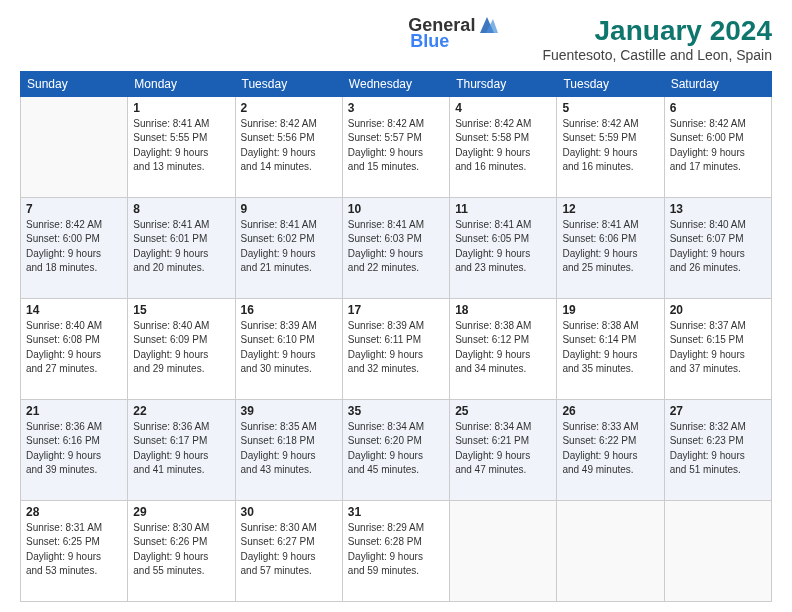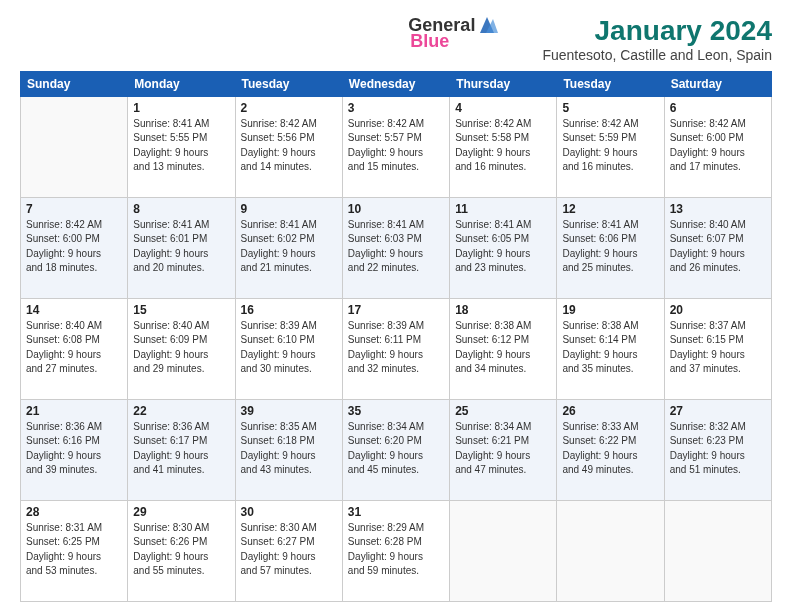--- a/index.html
+++ b/index.html
@@ -28,21 +28,21 @@
       display: flex;
       align-items: center;
       gap: 2px;
     }
     .logo-text {
       font-size: 18px;
       font-weight: bold;
       line-height: 1.1;
     }
     .logo-general { color: #333; }
-    .logo-blue { color: #ec4899; }
+    .logo-blue { color: #3b82f6; }
     .title-block {
       text-align: right;
     }
     .month-title {
       font-size: 28px;
       font-weight: bold;
       color: #0f766e;
       line-height: 1.1;
     }
     .location {
@@ -52,21 +52,21 @@
     .calendar-table {
       width: 100%;
       border-collapse: collapse;
       flex: 1;
       table-layout: fixed;
     }
     .calendar-table th {
       background: #1a5fb4;
       color: #fff;
       font-size: 12px;
-      font-weight: bold;
+      font-weight: normal;
       padding: 5px 6px;
       text-align: left;
       border: 1px solid #1a5fb4;
     }
     .calendar-table td {
       vertical-align: top;
       border: 1px solid #ccc;
       padding: 4px 5px;
       font-size: 9.5px;
       color: #333;

